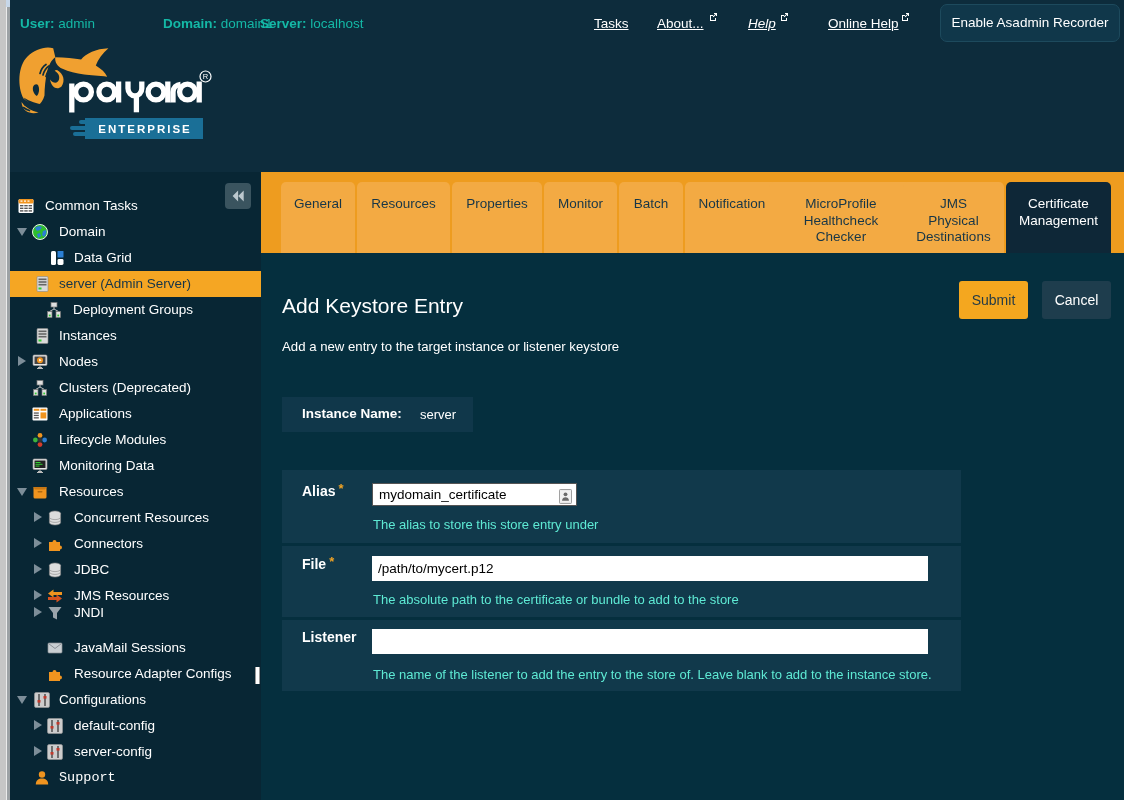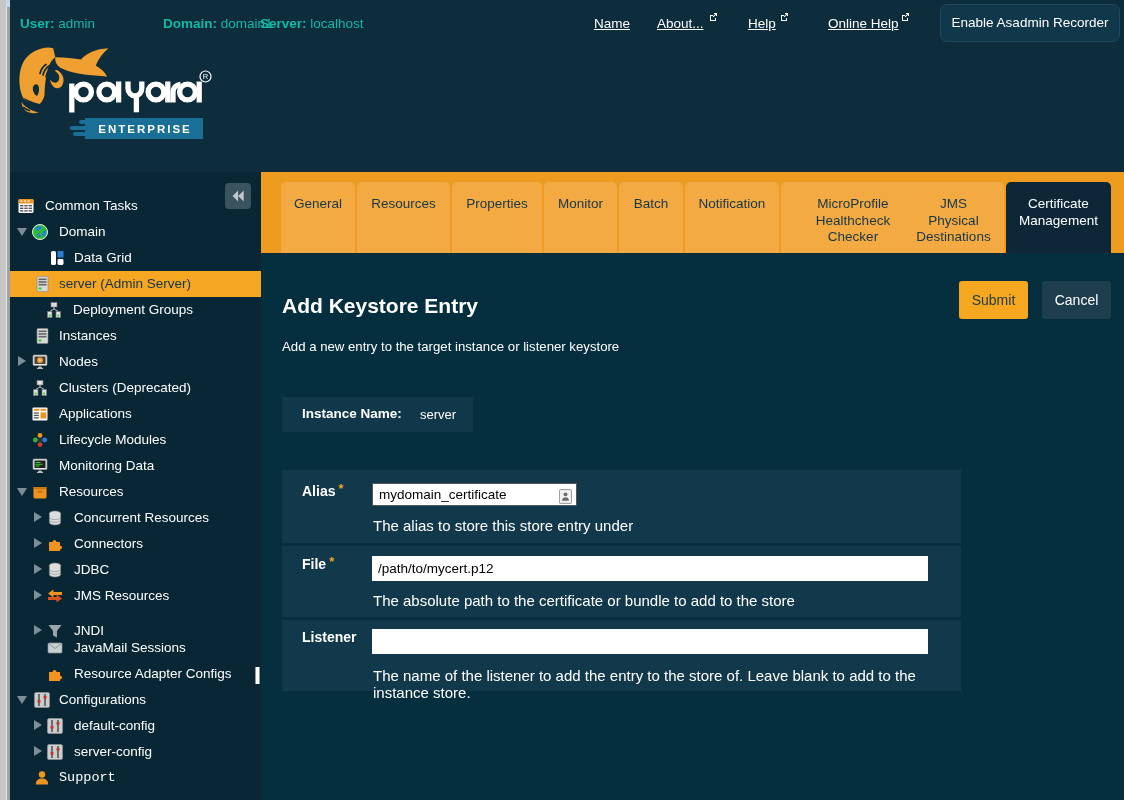--- a/index.html
+++ b/index.html
@@ -22,35 +22,35 @@
   .recbtn { position:absolute; left:930px; top:4px; width:180px; height:38px; background:#10374a;
     border:1px solid #1d4a5d; border-radius:7px; color:#fff; font-size:13.5px;
     text-align:center; line-height:36px; }
 
   
   .tab { position:absolute; top:10px; bottom:0; background:#f3aa43; border-radius:5px 5px 0 0;
     color:#173647; font-size:13.5px; text-align:center; padding-top:14px; line-height:16.5px; }
   .tab.active { background:#0e2737; color:#fff; }
 
   
-  h1 { position:absolute; left:21px; top:41px; color:#fff; font-size:21px; font-weight:bold; }
+  h1 { position:absolute; left:21px; top:41px; color:#fff; font-size:21px; font-weight:normal; }
   .subt { position:absolute; left:21px; top:86px; color:#fff; font-size:13.2px; }
   .btn { position:absolute; top:28px; height:38px; border-radius:3px;
     font-size:14px; text-align:center; line-height:38px; }
   .btn.submit { left:698px; width:69px; background:#f4a71f; color:#253b46; }
   .btn.cancel { left:781px; width:69px; background:#1e3d4d; color:#fff; }
   .instbox { position:absolute; left:21px; top:144px; width:191px; height:35px; background:#10374a; }
   .instbox b { position:absolute; left:20px; top:9px; color:#fff; font-size:13.5px; font-weight:bold; }
   .instbox span { position:absolute; left:138px; top:10px; color:#fff; font-size:13px; }
   .frow { position:absolute; left:21px; width:679px; background:#11394b; }
   .frow .lab { position:absolute; left:20px; top:13px; color:#fff; font-size:14px; font-weight:bold; }
   .frow .ast { color:#f0a325; font-size:13px; position:relative; top:-3px; margin-left:3px; font-weight:bold;}
   .frow input { position:absolute; left:90px; top:13px; height:25px; border:none;
     background:#fff; font-size:13.5px; font-family:"Liberation Sans",sans-serif; padding:0 6px; color:#000; }
-  .frow .help { position:absolute; left:91px; color:#ffffff; font-size:15px; }
+  .frow .help { position:absolute; left:91px; color:#5eead4; font-size:13px; }
 
   
   .ti { position:absolute; height:26px; color:#fff; font-size:13.5px; width:251px; }
   .ti .txt { position:absolute; top:5px; }
   .ti.sel { background:#f5a623; }
   .ti.sel .txt { color:#14344a; }
   .arr { position:absolute; width:0; height:0; }
   .arr.down { border-left:5.5px solid transparent; border-right:5.5px solid transparent;
     border-top:8px solid #7d8e99; top:9px; }
   .arr.right { border-top:5.5px solid transparent; border-bottom:5.5px solid transparent;
@@ -58,26 +58,26 @@
   .ic { position:absolute; top:5px; width:16px; height:16px; }
   .collapse { position:absolute; left:215px; top:11px; width:26px; height:26px; background:#3a545f;
     border-radius:4px; }
 </style>
 </head>
 <body>
 <div id="header">
   <div class="topbar" style="left:10px;"><b>User:</b> admin</div>
   <div class="topbar" style="left:113px;margin-left:40px;"><b>Domain:</b> domain1</div>
   <div class="topbar" style="left:250px;"><b>Server:</b> localhost</div>
-  <div class="tlink" style="left:584px;">Name</div>
+  <div class="tlink" style="left:584px;">Tasks</div>
   <div class="tlink" style="left:647px;">About...</div>
   <svg class="extic" style="left:699px;top:12px;" viewBox="0 0 9 9">
       <path d="M1 3h3v1H2v4h4V6h1v3H1zM5 1h3v3H7V2.7L4.4 5.3 3.7 4.6 6.3 2H5z" fill="#fff"></path>
     </svg>
-  <div class="tlink" style="left:738px;">Help</div>
+  <div class="tlink" style="left:738px;font-style:italic;">Help</div>
   <svg class="extic" style="left:770px;top:12px;" viewBox="0 0 9 9">
       <path d="M1 3h3v1H2v4h4V6h1v3H1zM5 1h3v3H7V2.7L4.4 5.3 3.7 4.6 6.3 2H5z" fill="#fff"></path>
     </svg>
   <div class="tlink" style="left:818px;">Online Help</div>
   <svg class="extic" style="left:891px;top:12px;" viewBox="0 0 9 9">
       <path d="M1 3h3v1H2v4h4V6h1v3H1zM5 1h3v3H7V2.7L4.4 5.3 3.7 4.6 6.3 2H5z" fill="#fff"></path>
     </svg>
   <div class="recbtn">Enable Asadmin Recorder</div>
   <svg style="position:absolute;left:0;top:0;" width="230" height="120" viewBox="0 0 230 120">
 
@@ -299,21 +299,21 @@
     <span class="txt" style="left:64px;">JDBC</span>
     </div>
   <div class="ti" style="top:411px;">
     <span class="arr right" style="left:24px;"></span>
     <svg class="ic" style="left:37px;" viewBox="0 0 16 16">
         <path d="M6.5 1.5 V4 H15 V7 H6.5 V9.5 L1 5.5 Z" fill="#f0941f"></path>
         <path d="M9.5 6.5 V9 H1 V12 H9.5 V14.5 L15 10.5 Z" fill="#d9531e"></path>
       </svg>
     <span class="txt" style="left:64px;">JMS Resources</span>
     </div>
-  <div class="ti" style="top:446px;">
+  <div class="ti" style="top:428px;">
     <span class="arr right" style="left:24px;"></span>
     <svg class="ic" style="left:37px;" viewBox="0 0 16 16">
         <path d="M1.5 2 H14.5 L10 8 V14.5 L6 12.5 V8 Z" fill="#9aa4ab"></path>
       </svg>
     <span class="txt" style="left:64px;">JNDI</span>
     </div>
   <div class="ti" style="top:463px;">
     <svg class="ic" style="left:37px;" viewBox="0 0 16 16">
         <rect x="1" y="3" width="14" height="10" rx="1" fill="#c9ced2" stroke="#8a9096" stroke-width="0.7"></rect>
         <path d="M1.5 3.5 L8 8.5 L14.5 3.5" fill="none" stroke="#8a9096" stroke-width="1"></path>
@@ -365,21 +365,21 @@
     </div>
   <div style="position:absolute;left:245px;top:495px;width:5px;height:17px;background:#fff;border-left:1px solid #999;border-right:1px solid #999;"></div>
 </div>
 <div id="tabband">
   <div class="tab" style="left:20px;width:74px;">General</div>
   <div class="tab" style="left:96px;width:93px;">Resources</div>
   <div class="tab" style="left:191px;width:90px;">Properties</div>
   <div class="tab" style="left:283px;width:73px;">Monitor</div>
   <div class="tab" style="left:358px;width:64px;">Batch</div>
   <div class="tab" style="left:424px;width:94px;">Notification</div>
-  <div class="tab" style="left:520px;width:144px;">MicroProfile<br>Healthcheck<br>Checker</div>
+  <div class="tab" style="left:508px;width:144px;">MicroProfile<br>Healthcheck<br>Checker</div>
   <div class="tab" style="left:642px;width:101px;">JMS<br>Physical<br>Destinations</div>
   <div class="tab active" style="left:745px;width:105px;">Certificate<br>Management</div>
 </div>
 <div id="content">
   <h1>Add Keystore Entry</h1>
   <div class="subt">Add a new entry to the target instance or listener keystore</div>
   <div class="btn submit">Submit</div>
   <div class="btn cancel">Cancel</div>
   <div class="instbox">
       <b>Instance Name:</b>

